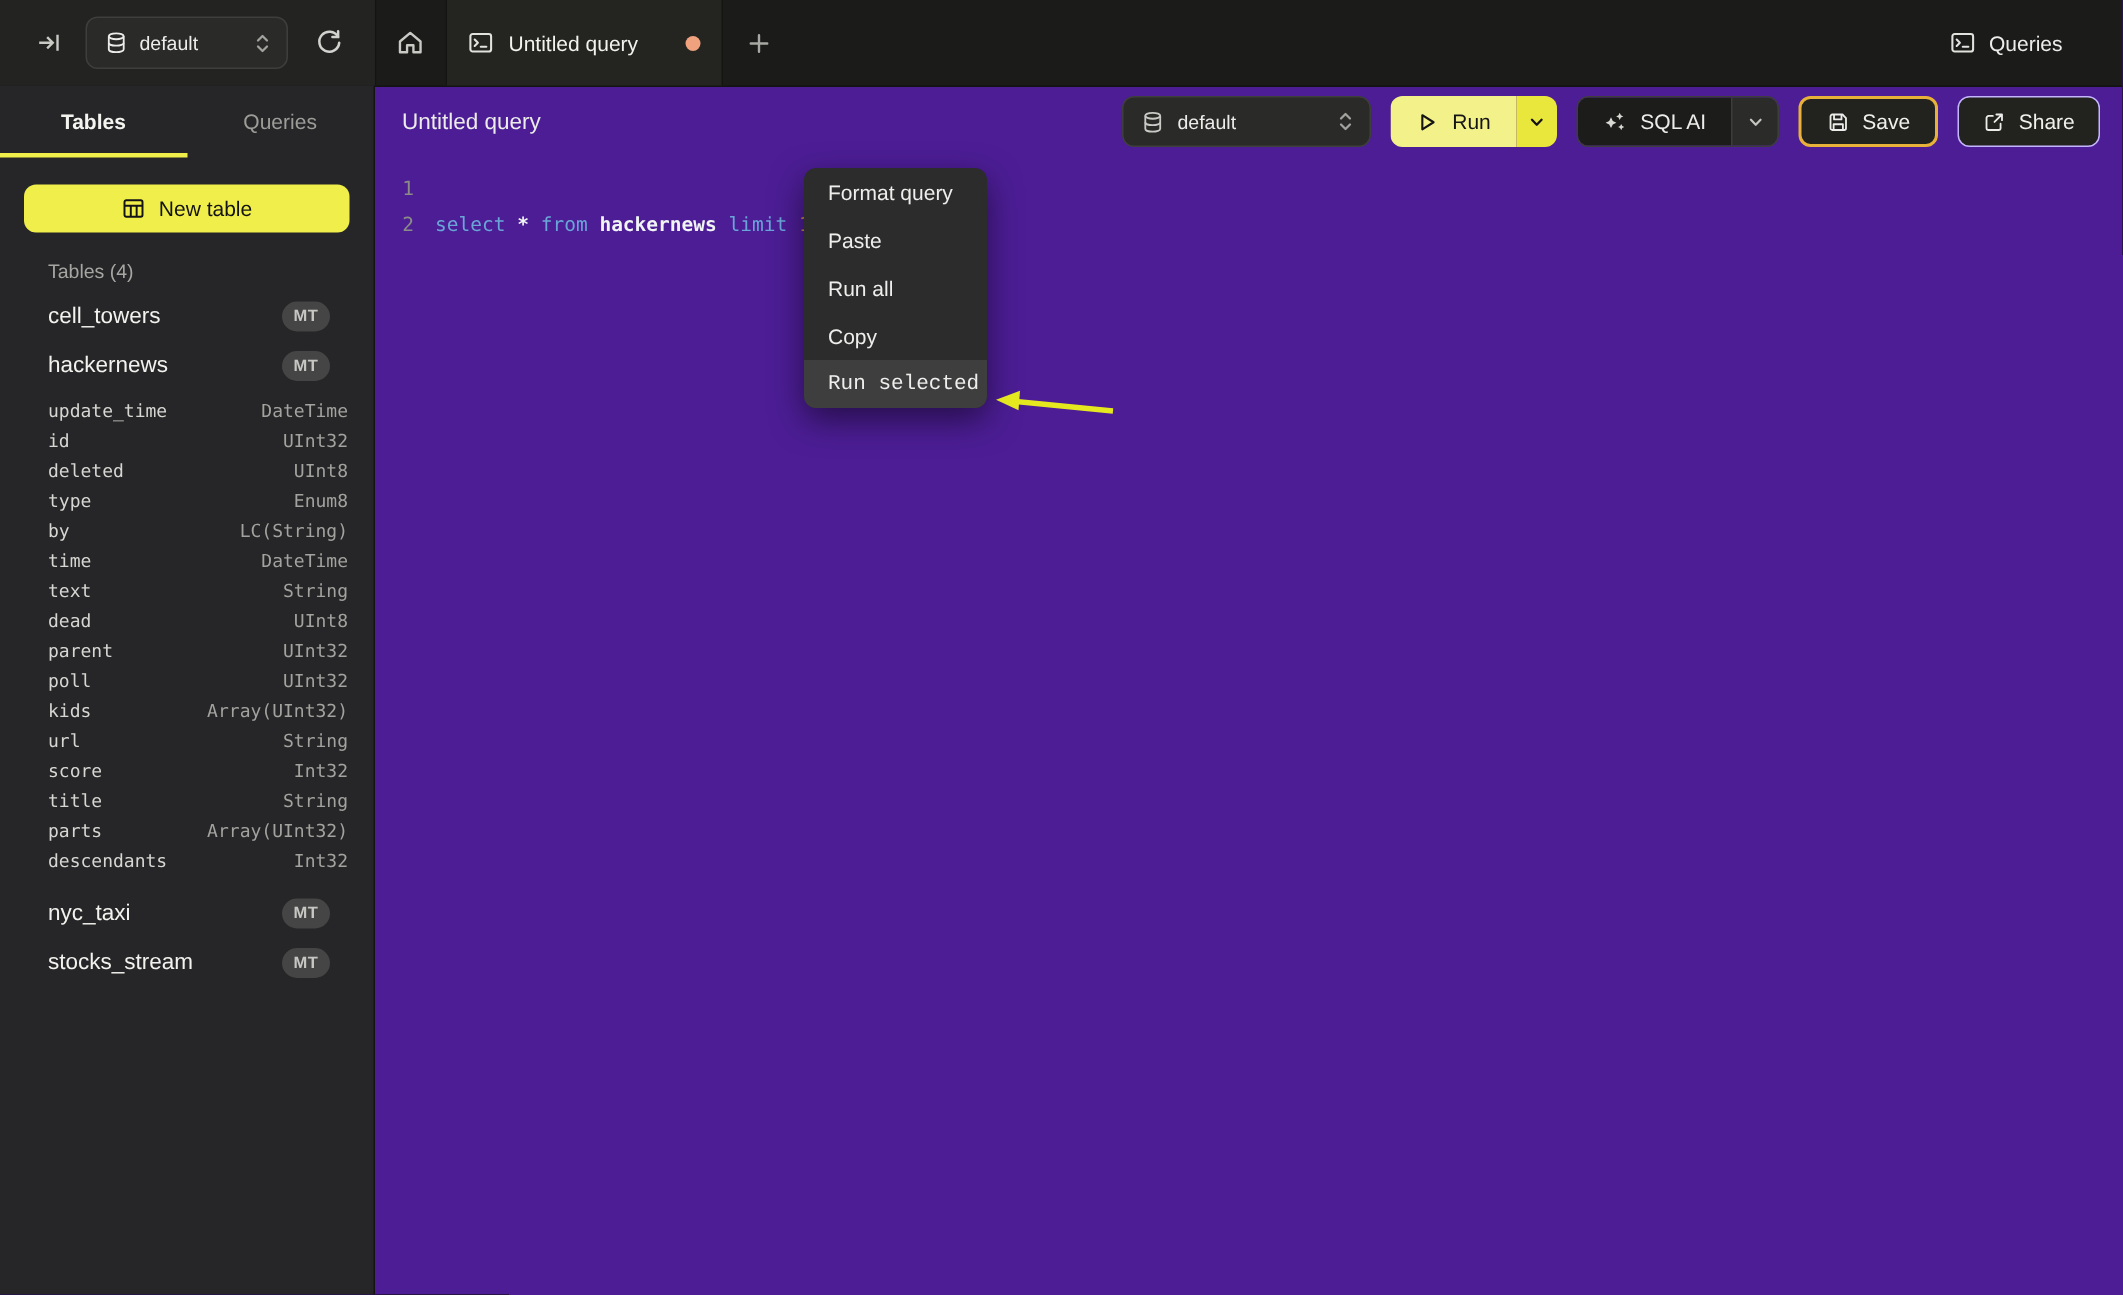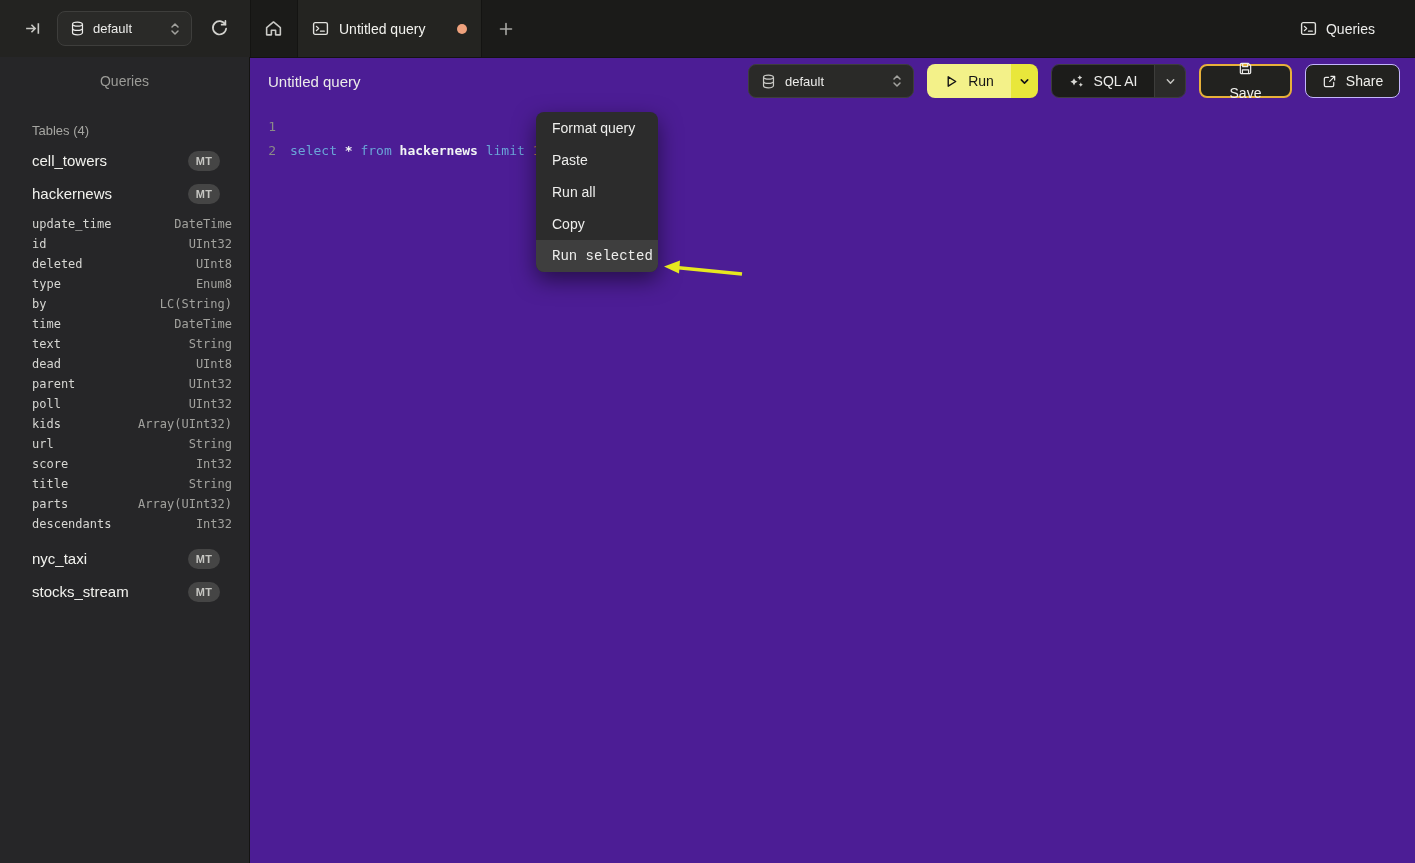--- a/index.html
+++ b/index.html
@@ -58,21 +58,21 @@
   .tb-right{position:absolute;right:15px;top:7px;display:flex;gap:13px;align-items:center;}
   .btn{display:flex;align-items:center;height:34px;border-radius:8px;box-sizing:border-box;font-size:14px;cursor:pointer;}
   .tb-db{width:166px;background:#2a2a28;border:1px solid #3e3e3c;padding:0 10px 0 12px;gap:9px;color:#ececea;font-size:13px;}
   .tb-db .grow{flex:1;text-align:left;}
   .run-btn{width:111px;overflow:hidden;color:#151515;font-weight:500;}
   .run-main{flex:1;height:100%;background:var(--run-main);display:flex;align-items:center;justify-content:center;gap:9px;}
   .run-caret{width:27px;height:100%;background:var(--run-caret);display:flex;align-items:center;justify-content:center;}
   .sqlai-btn{width:135px;border:1px solid #3d3d3b;overflow:hidden;}
   .sqlai-main{flex:1;height:100%;background:#1c1c1a;display:flex;align-items:center;justify-content:center;gap:9px;color:#ececea;text-align:right;}
   .sqlai-caret{width:30px;height:100%;background:#2b2b29;border-left:1px solid #3d3d3b;display:flex;align-items:center;justify-content:center;color:#c4c4c0;}
-  .save-btn{width:93px;background:#22221f;border:2px solid var(--save-border);justify-content:center;gap:9px;color:#f0f0ec;flex-direction:column;}
+  .save-btn{width:93px;background:#22221f;border:2px solid var(--save-border);justify-content:center;gap:9px;color:#f0f0ec;}
   .share-btn{width:95px;background:#22221f;border:1px solid #c4b5fd;justify-content:center;gap:9px;color:#f0f0ec;}
 
   
   .editor{position:absolute;left:250px;top:106px;right:0;bottom:0;padding-top:9px;}
   .code-line{display:flex;height:24px;line-height:24px;font-size:13px;}
   .gutter{width:26px;text-align:right;color:#8b8b87;}
   .line-text{margin-left:14px;white-space:pre;color:#e8e8e4;}
   .line-text.sel{background:var(--sel);border-radius:2px;padding:0 9px 0 2px;margin-left:12px;}
   .tk-kw{color:#6aa5d8;}
   .tk-id{color:#f0f4f4;font-weight:700;}
@@ -162,23 +162,33 @@
           <path d="M4.2 6 L6.2 8 L4.2 10" stroke-linecap="round" stroke-linejoin="round"></path>
           <path d="M8 10.5 H11.5" stroke-linecap="round"></path>
         </svg>
       </span>
       <span>Queries</span>
     </div>
   </div>
 
   <div class="sidebar">
     <div class="side-tabs" id="side-tabs">
+        <div class="side-tab active">Tables</div>
         <div class="side-tab">Queries</div>
       </div>
 
+    <button class="newtable-btn">
+      <span>
+        <svg width="16" height="16" viewBox="0 0 16 16" fill="none" stroke="#141414" stroke-width="1.3">
+          <rect x="2" y="2.5" width="12" height="11" rx="1.2"></rect>
+          <path d="M2 6.2 H14 M6.2 6.2 V13.5 M10.1 6.2 V13.5"></path>
+        </svg>
+      </span>
+      <span>New table</span>
+    </button>
 
 
     <div class="section-label">Tables (4)</div>
 
     <div id="table-list">
   <div class="table-row">
     <span class="table-name">cell_towers</span>
     <span class="mt-badge">MT</span>
   </div>
 

